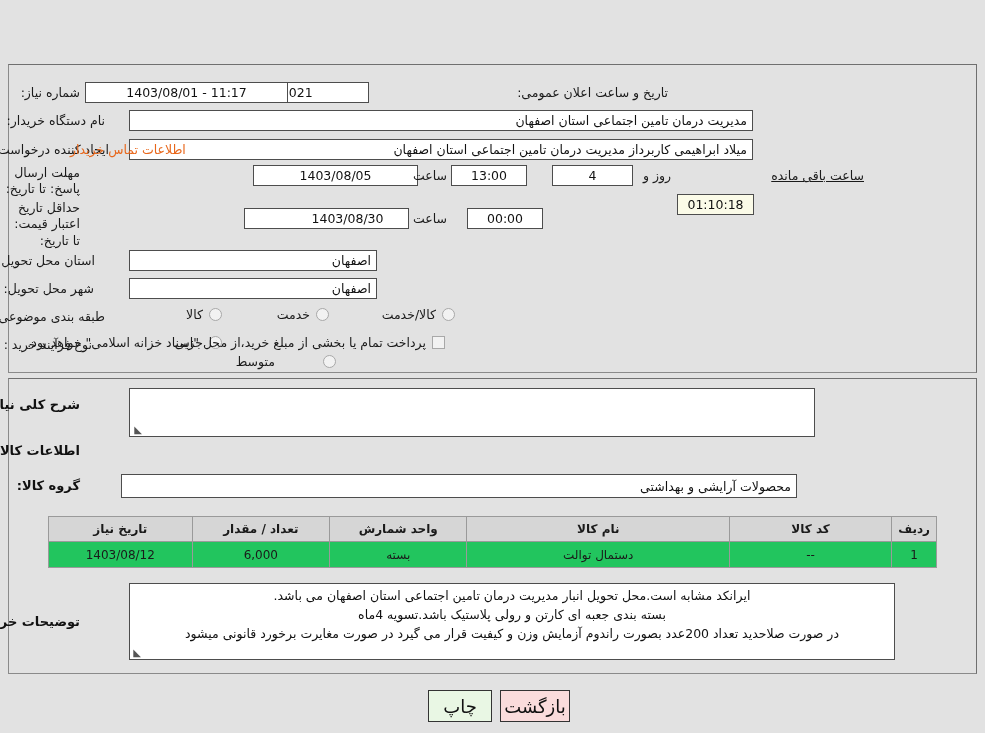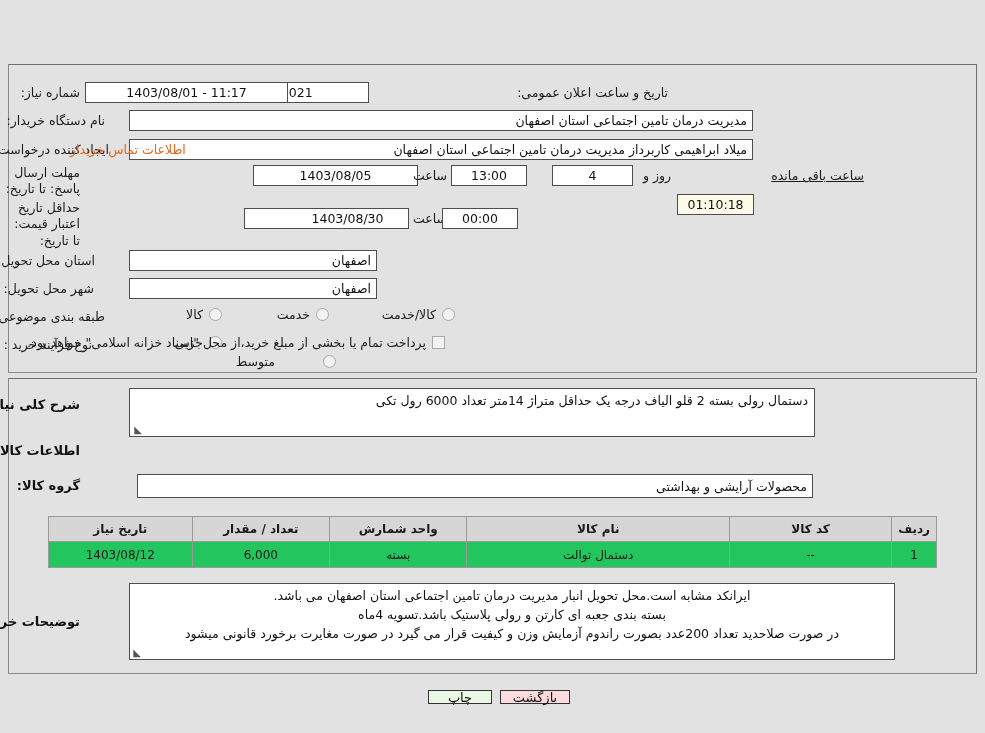--- a/index.html
+++ b/index.html
@@ -172,24 +172,24 @@
     height: 26px;
     padding: 0 6px;
     text-align: center;
     color: #1a1a1a;
     font-size: 12px;
   }
 
   
   .btn {
     position: absolute;
-    height: 14px;
+    height: 32px;
     min-width: 64px;
     border: 1px solid #333;
-    font-size: 13px;
+    font-size: 18px;
     color: #111;
     display: flex;
     align-items: center;
     justify-content: center;
     cursor: pointer;
     z-index: 4;
   }
   .btn-print { background: #e9f7e4; }
   .btn-back  { background: #fadcdc; }
 
@@ -237,21 +237,21 @@
   <div class="lbl" style="position:absolute; right:538px; top:168px; z-index:3;">ساعت</div>
   <div class="fld ctr" style="position:absolute; right:458px; top:165px; width:76px; z-index:3;">13:00</div>
   <div class="fld ctr" style="position:absolute; right:352px; top:165px; width:81px; z-index:3;">4</div>
   <div class="lbl" style="position:absolute; right:314px; top:168px; z-index:3;text-align:center;">روز و</div>
   <div class="fld ctr cream" style="position:absolute; right:231px; top:165px; width:77px; z-index:3;margin-top:29px;">01:10:18</div>
   <div class="lbl" style="position:absolute; right:121px; top:168px; z-index:3;text-decoration:underline;">ساعت باقی مانده</div>
 
   <div class="lbl" style="position:absolute; right:905px; top:200px; z-index:3; width:75px; text-align:right; line-height:1.3;">حداقل تاریخ اعتبار قیمت: تا تاریخ:</div>
   <div class="fld ctr" style="position:absolute; right:576px; top:208px; width:165px; z-index:3;padding-left:47px;">1403/08/30</div>
   <div class="lbl" style="position:absolute; right:538px; top:211px; z-index:3;">ساعت</div>
-  <div class="fld ctr" style="position:absolute; right:467px; top:208px; width:76px; z-index:3;">00:00</div>
+  <div class="fld ctr" style="position:absolute; right:442px; top:208px; width:76px; z-index:3;">00:00</div>
 
   <div class="lbl" style="position:absolute; right:890px; top:253px; z-index:3; white-space:nowrap;">استان محل تحویل:</div>
   <div class="fld rt" style="position:absolute; right:608px; top:250px; width:248px; z-index:3;">اصفهان</div>
 
   <div class="lbl" style="position:absolute; right:891px; top:281px; z-index:3; white-space:nowrap;">شهر محل تحویل:</div>
   <div class="fld rt" style="position:absolute; right:608px; top:278px; width:248px; z-index:3;">اصفهان</div>
 
   <div class="lbl" style="position:absolute; right:880px; top:309px; z-index:3; white-space:nowrap;">طبقه بندی موضوعی:</div>
   <div class="opt" style="position:absolute; right:763px; top:307px; z-index:3;">
     <span class="radio"></span>
@@ -277,28 +277,27 @@
   </div>
   <div class="opt" style="position:absolute; right:540px; top:335px; z-index:3;">
     <span class="cbox"></span>
     <span>پرداخت تمام یا بخشی از مبلغ خرید،از محل "اسناد خزانه اسلامی" خواهد بود.</span>
   </div>
 
   <div class="panel panel-main"></div>
 
   <div class="sect-title" style="right:905px; top:397px; z-index:3; white-space:nowrap;">شرح کلی نیاز:</div>
   <div class="tarea" style="position:absolute; right:170px; top:388px; width:686px; height:49px; z-index:3;">
-    <div>دستمال رولی بسته 2 قلو الیاف درجه یک حداقل متراژ 14متر تعداد 6000 رول تکی</div>
     <span class="grip">◣</span>
   </div>
 
   <div class="sect-title" style="right:905px; top:443px; z-index:3; white-space:nowrap;">اطلاعات کالاهای مورد نیاز</div>
 
   <div class="sect-title" style="right:905px; top:478px; z-index:3; white-space:nowrap;">گروه کالا:</div>
-  <div class="fld rt" style="position:absolute; right:172px; top:474px; width:676px; height:24px; z-index:3;padding-left:8px;">محصولات آرایشی و بهداشتی</div>
+  <div class="fld rt" style="position:absolute; right:188px; top:474px; width:676px; height:24px; z-index:3;padding-left:8px;">محصولات آرایشی و بهداشتی</div>
 
   <table class="grid" style="right:48px; top:516px; width:889px;">
     <thead>
       <tr>
         <th style="width:42px;">ردیف</th>
         <th style="width:163px;">کد کالا</th>
         <th style="width:264px;">نام کالا</th>
         <th style="width:138px;">واحد شمارش</th>
         <th style="width:138px;">تعداد / مقدار</th>
         <th style="width:144px;">تاریخ نیاز</th>

